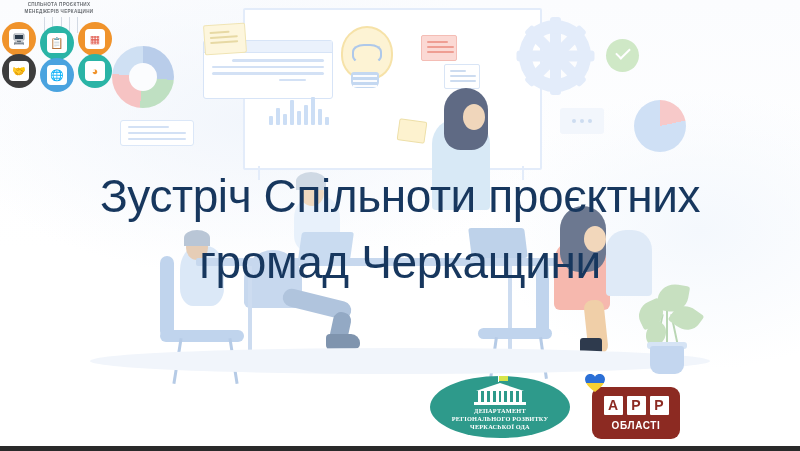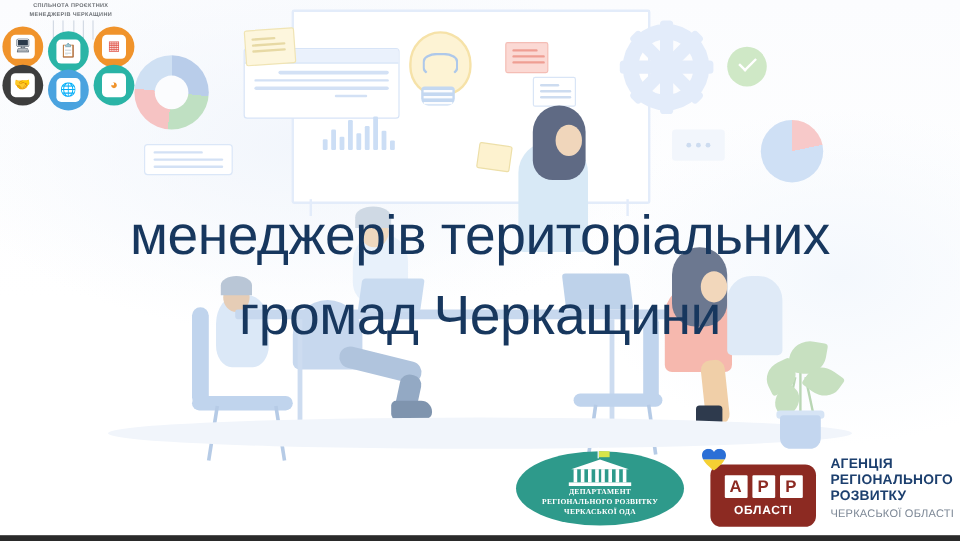--- a/index.html
+++ b/index.html
@@ -581,21 +581,21 @@
       <div class="hex" style="left:38px;top:36px;background:#4aa3df;">
         <span class="inner" style="background:#ffffff;color:#2a7fba;">🌐</span>
       </div>
       <div class="hex" style="left:76px;top:32px;background:#2ab4a6;">
         <span class="inner" style="background:#ffffff;color:#f0932b;">◕</span>
       </div>
     </div>
   </div>
 
   <h1 class="title">
-    <span class="tline">менеджерів територіальних</span>
+    <span class="tline">Зустріч Спільноти проєктних</span>
     <span class="tline">громад Черкащини</span>
   </h1>
 
   <div class="logo-row">
 
     <div class="dept">
       <div class="dept-building">
         <div class="dept-flag"></div>
         <div class="dept-roof"></div>
         <div class="dept-cols">
@@ -630,22 +630,16 @@
       <div class="arr-box">
         <div class="arr-letters">
           <span>А</span>
           <span>Р</span>
           <span>Р</span>
         </div>
         <div class="arr-city">ОБЛАСТІ</div>
       </div>
     </div>
 
-    <div class="agency">
-      <div class="agency-main">АГЕНЦІЯ
-РЕГІОНАЛЬНОГО
-РОЗВИТКУ</div>
-      <div class="agency-sub">ЧЕРКАСЬКОЇ ОБЛАСТІ</div>
-    </div>
   </div>
 
   <div class="bottom-bar"></div>
 </div>
 
 </body></html>

